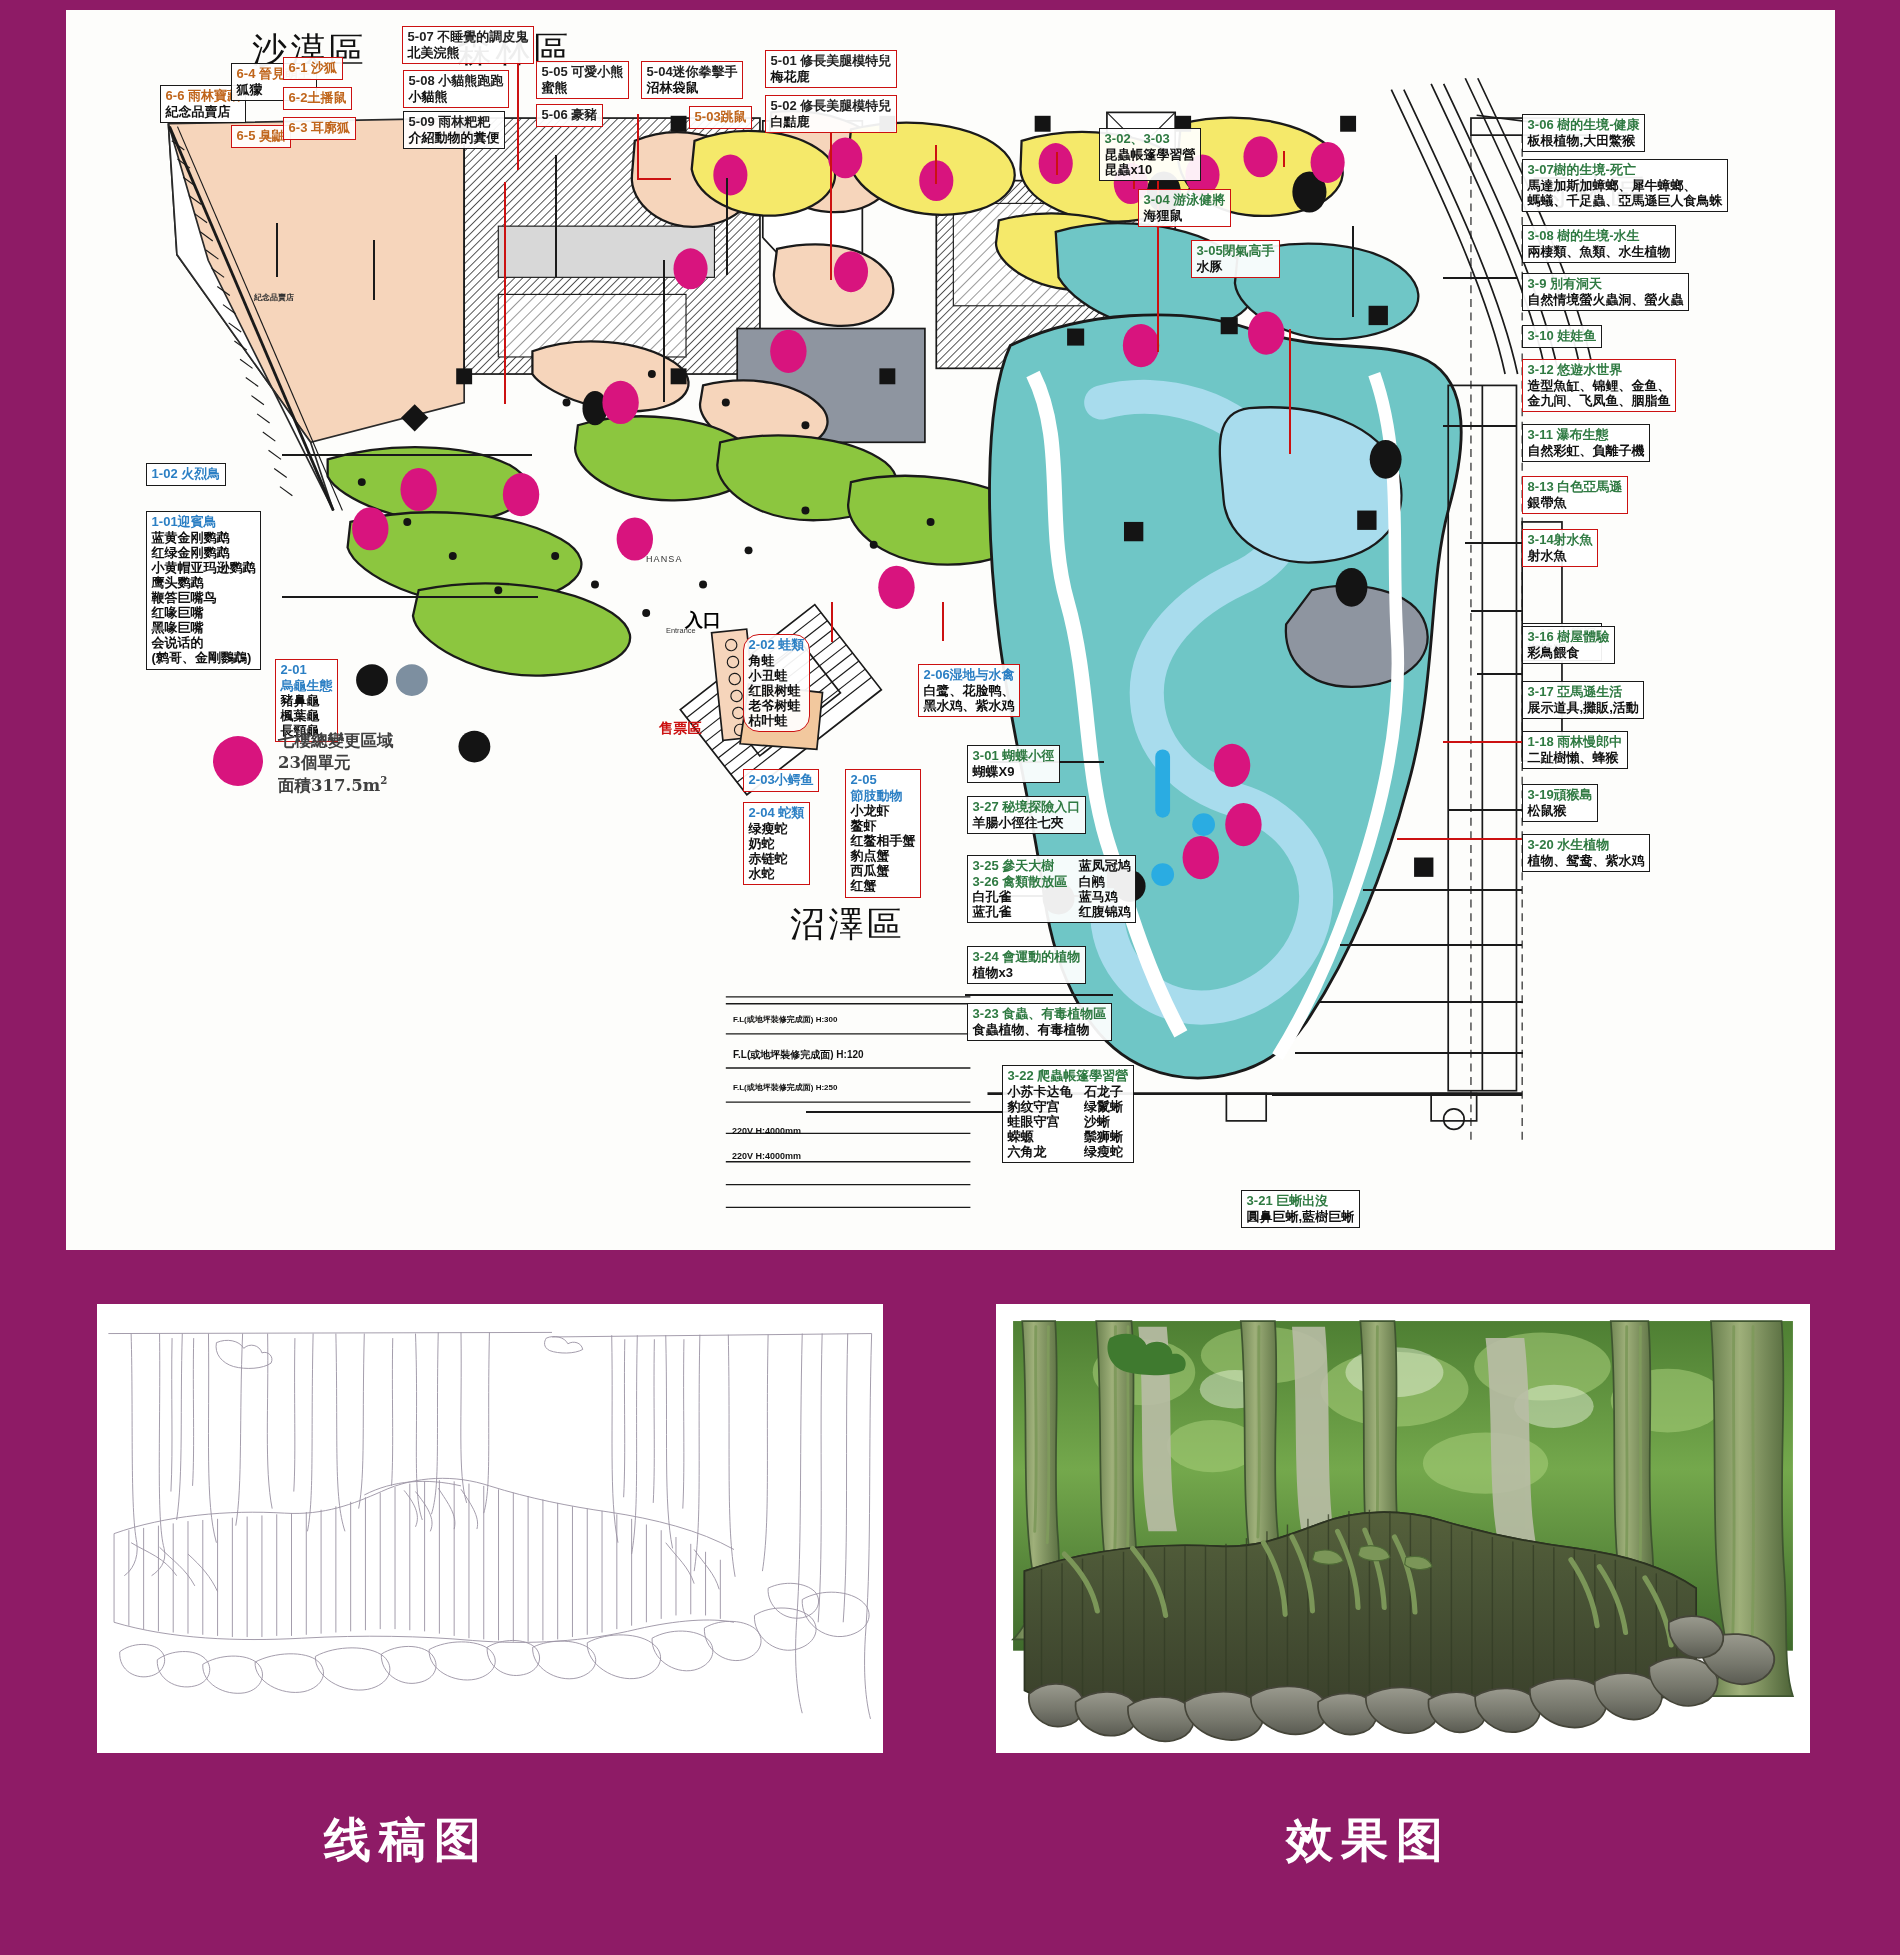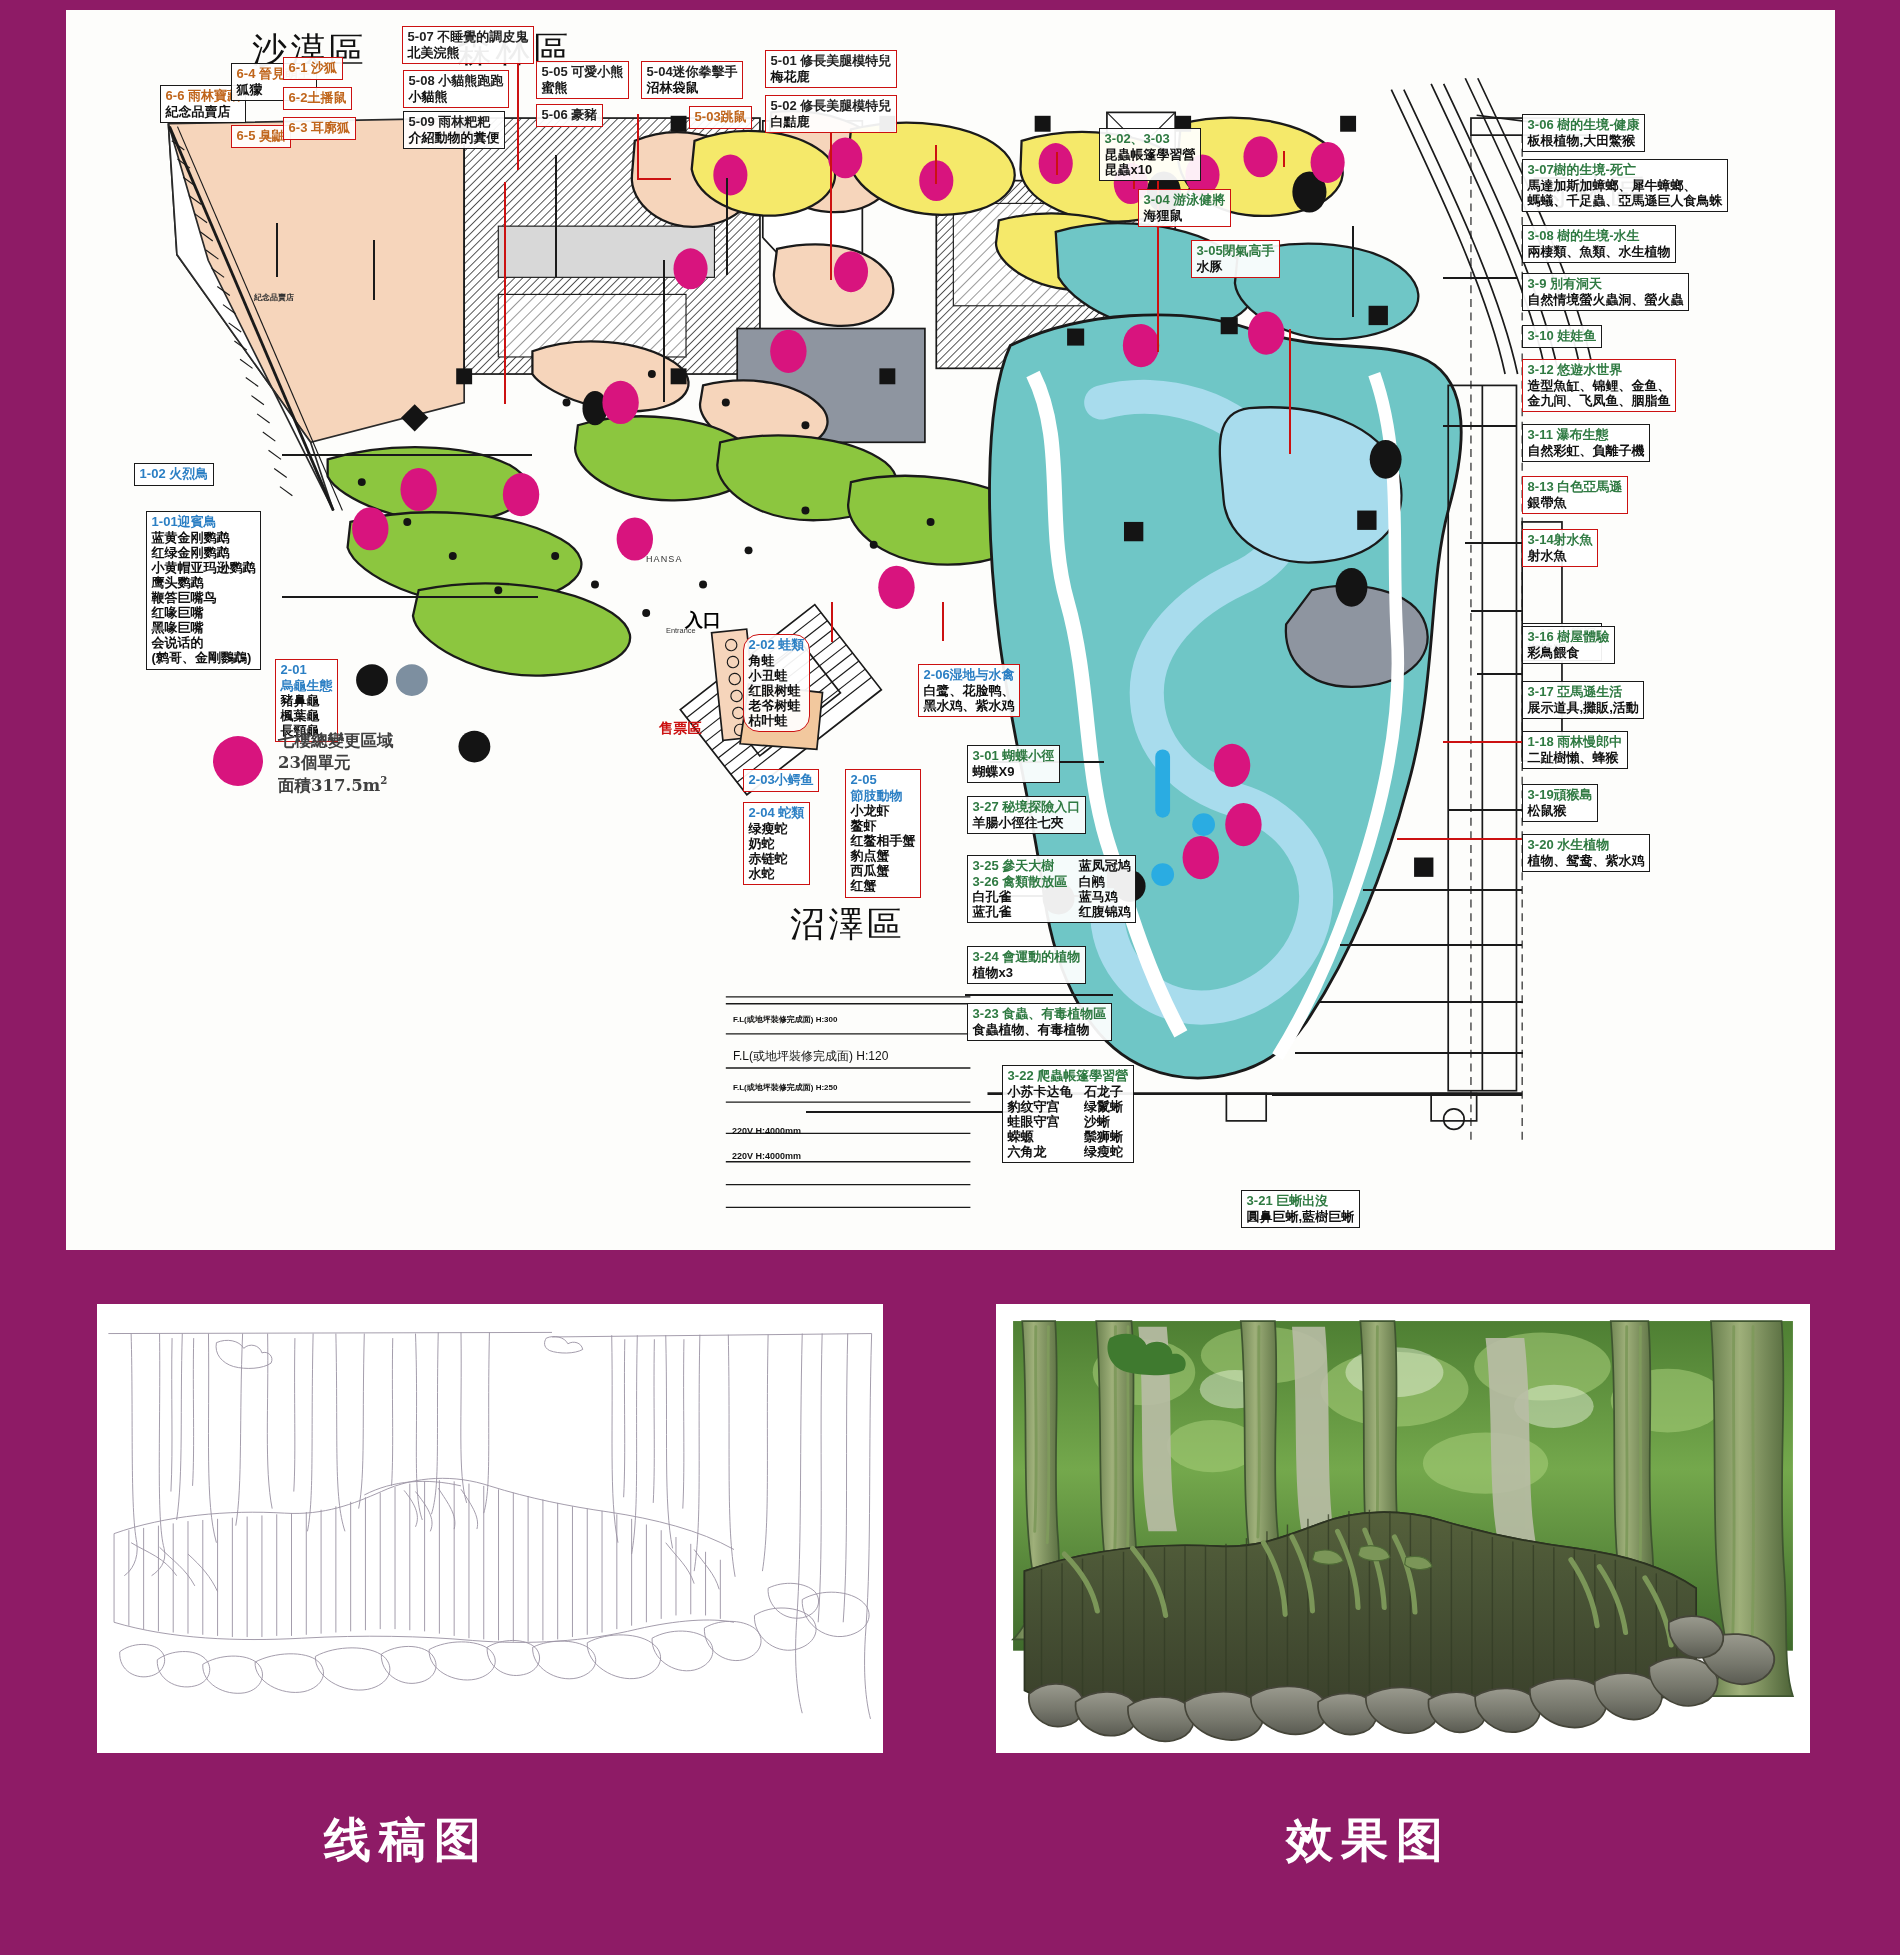--- a/index.html
+++ b/index.html
@@ -327,21 +327,21 @@
   </svg>
 
   <div style="position:absolute;left:619px;top:598px;font-size:18px;color:#000000;font-weight:700">入口</div>
   <div style="position:absolute;left:600px;top:616px;font-size:7.4px;color:#333;">Entrance</div>
   <div style="position:absolute;left:593px;top:709px;font-size:14.2px;color:#cc1111;font-weight:700">售票區</div>
   <div style="position:absolute;left:188px;top:282px;font-size:8px;color:#333;font-weight:700">紀念品賣店</div>
   <div style="position:absolute;left:580px;top:544px;font-size:9px;color:#333;letter-spacing:1.1px">HANSA</div>
   <div style="position:absolute;left:666px;top:1116px;font-size:9px;color:#111;font-weight:700">220V H:4000mm</div>
   <div style="position:absolute;left:666px;top:1141px;font-size:9px;color:#111;font-weight:700">220V H:4000mm</div>
   <div style="position:absolute;left:667px;top:1004px;font-size:8px;color:#111;font-weight:700">F.L(或地坪裝修完成面) H:300</div>
-  <div style="position:absolute;left:667px;top:1038px;font-size:12px;color:#111;font-weight:400">F.L(或地坪裝修完成面) H:120</div>
+  <div style="position:absolute;left:667px;top:1038px;font-size:10px;color:#111;font-weight:700">F.L(或地坪裝修完成面) H:120</div>
   <div style="position:absolute;left:667px;top:1072px;font-size:8px;color:#111;font-weight:700">F.L(或地坪裝修完成面) H:250</div>
 
   <div class="zone-title" id="zt-desert">沙漠區</div>
   <div class="zone-title" id="zt-forest">森林區</div>
   <div class="zone-title" id="zt-rain">雨林區</div>
   <div class="zone-title" id="zt-swamp">沼澤區</div>
 
   <div class="ld" style="left:210px;top:213px;width:1.7px;height:54px;"></div>
   <div class="ld" style="left:489px;top:145px;width:1.7px;height:122px;"></div>
   <div class="ld red" style="left:438px;top:172px;width:1.7px;height:222px;"></div>
@@ -535,21 +535,21 @@
   <div class="lbl" style="left:1456px;top:774px;">
     <span class="hd green">3-19頑猴島</span>
     <span class="bd">松鼠猴</span>
   </div>
 
   <div class="lbl" style="left:1456px;top:824px;">
     <span class="hd green">3-20 水生植物</span>
     <span class="bd">植物、鸳鸯、紫水鸡</span>
   </div>
 
-  <div class="lbl" style="left:68px;top:453px;text-align:right;">
+  <div class="lbl" style="left:80px;top:453px;text-align:right;">
     <span class="hd blue">1-02 火烈鳥</span>
   </div>
 
   <div class="lbl" style="left:80px;top:501px;">
     <span class="hd blue">1-01迎賓鳥</span>
     <span class="bd">蓝黄金刚鹦鹉</span>
     <span class="bd">红绿金刚鹦鹉</span>
     <span class="bd">小黄帽亚玛逊鹦鹉</span>
     <span class="bd">鹰头鹦鹉</span>
     <span class="bd">鞭答巨嘴鸟</span>

